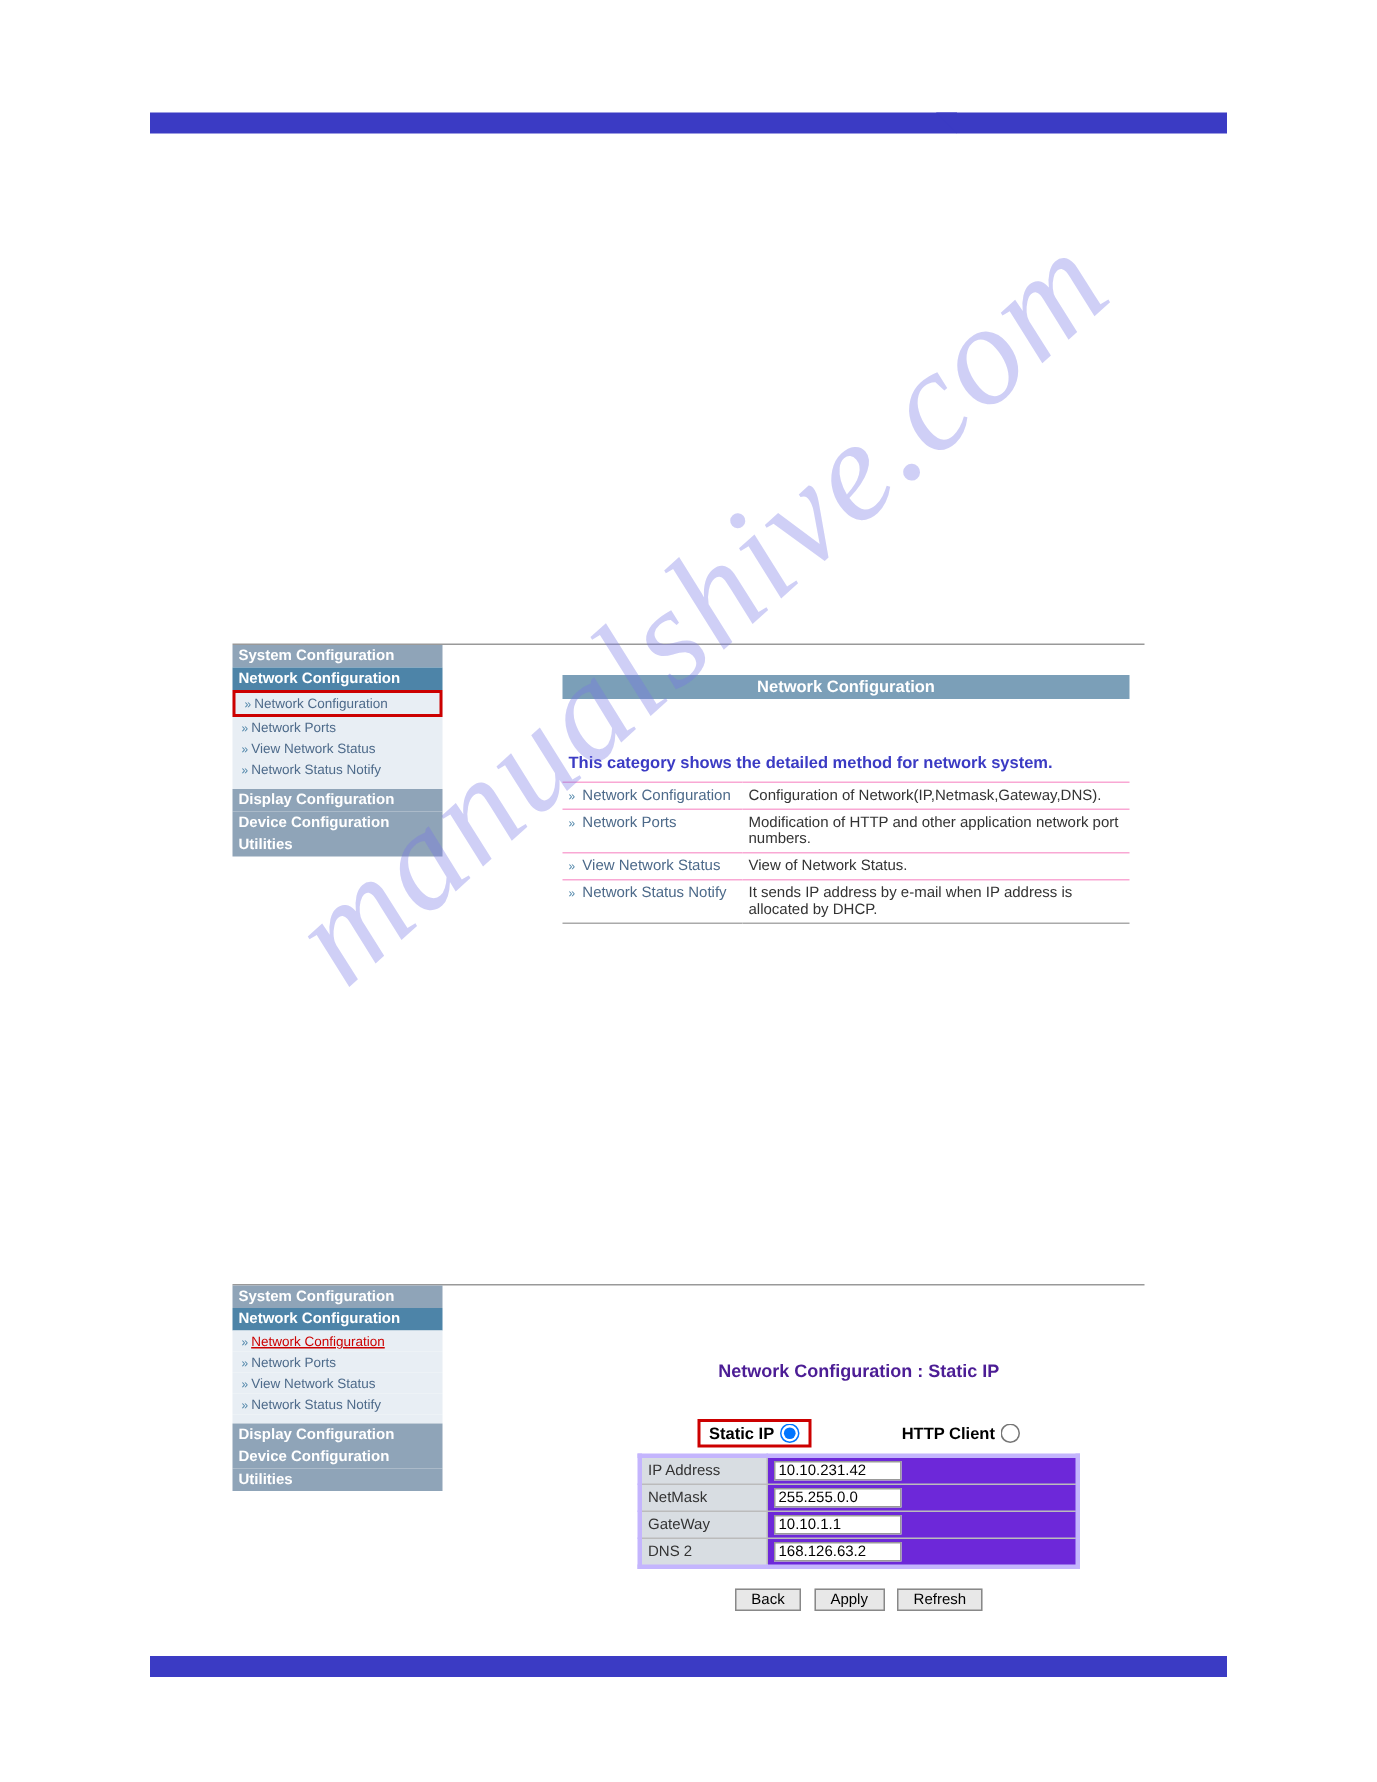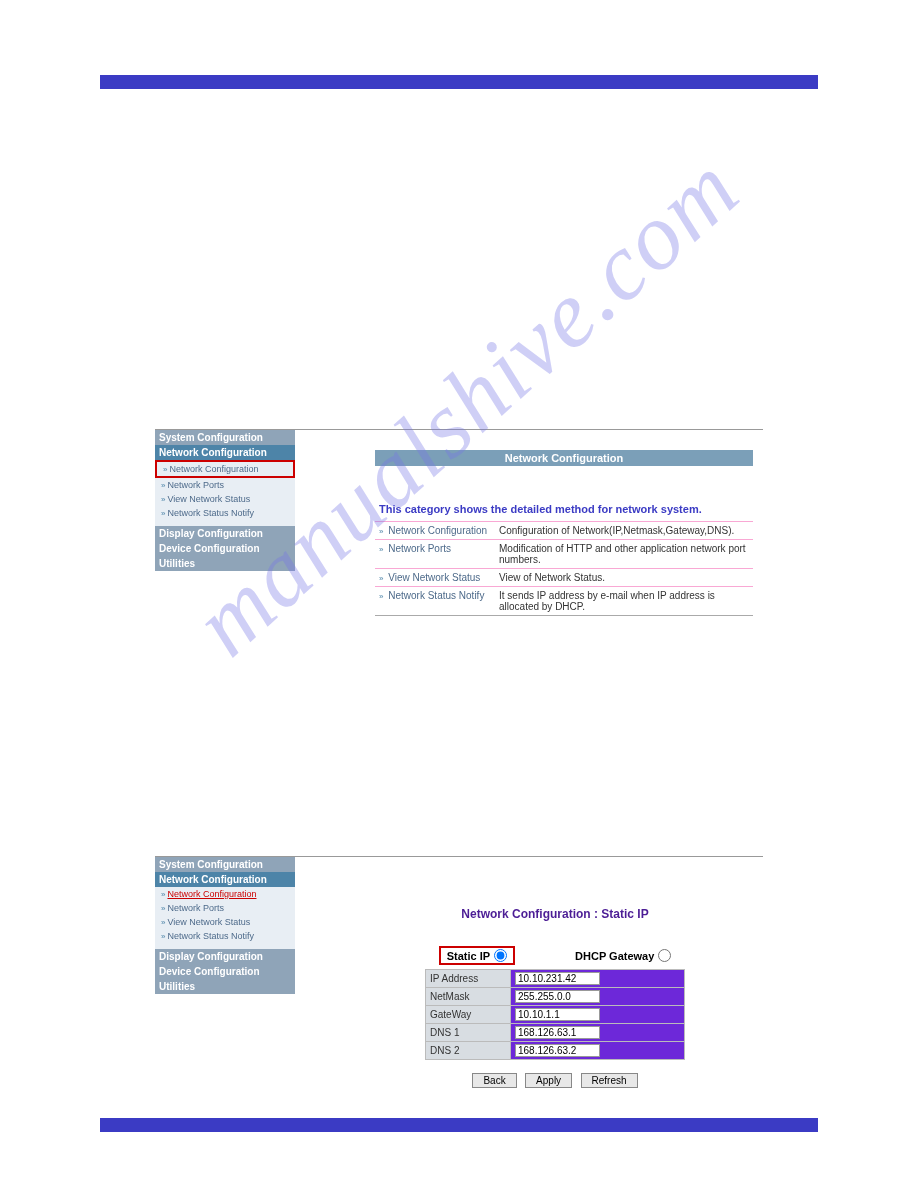--- a/index.html
+++ b/index.html
@@ -141,22 +141,22 @@
       gap: 4px;
     }
     .radio-highlighted {
       border: 2px solid #cc0000;
       padding: 1px 6px;
     }
     .config-table {
       margin: 0 auto;
       border-collapse: collapse;
       font-size: 10px;
-      width: 260px;
-      border: 1px solid #c4b5fd;
+      width: 295px;
+      border: 3px solid #c4b5fd;
     }
     .config-table td {
       border: 1px solid #bbb;
       padding: 2px 4px;
     }
     .config-table-label {
       background: #d8dde2;
       color: #333;
       width: 85px;
     }
@@ -297,41 +297,37 @@
       <div class="sidebar-header">Utilities</div>
     </div>
     <div class="config-panel">
       <div class="config-title">Network Configuration : Static IP</div>
       <div class="radio-options">
         <div class="radio-group radio-highlighted">
           <span style="font-weight:bold;">Static IP</span>
           <input type="radio" checked="" style="">
         </div>
         <div class="radio-group">
-          <span style="font-weight:bold;">DHCP Gateway</span>
+          <span style="font-weight:bold;">HTTP Client</span>
           <input type="radio" style="">
         </div>
       </div>
       <table class="config-table">
         <tbody>
             <tr>
           <td class="config-table-label">IP Address</td>
           <td class="config-table-value"><input type="text" value="10.10.231.42" style=""></td>
         </tr>
         <tr>
           <td class="config-table-label">NetMask</td>
           <td class="config-table-value"><input type="text" value="255.255.0.0" style=""></td>
         </tr>
         <tr>
           <td class="config-table-label">GateWay</td>
           <td class="config-table-value"><input type="text" value="10.10.1.1" style=""></td>
-        </tr>
-        <tr>
-          <td class="config-table-label">DNS 1</td>
-          <td class="config-table-value"><input type="text" value="168.126.63.1" style=""></td>
         </tr>
         <tr>
           <td class="config-table-label">DNS 2</td>
           <td class="config-table-value"><input type="text" value="168.126.63.2" style=""></td>
         </tr>
       </tbody>
         </table>
       <div class="button-row">
         <button class="config-button">Back</button>
         <button class="config-button">Apply</button>

